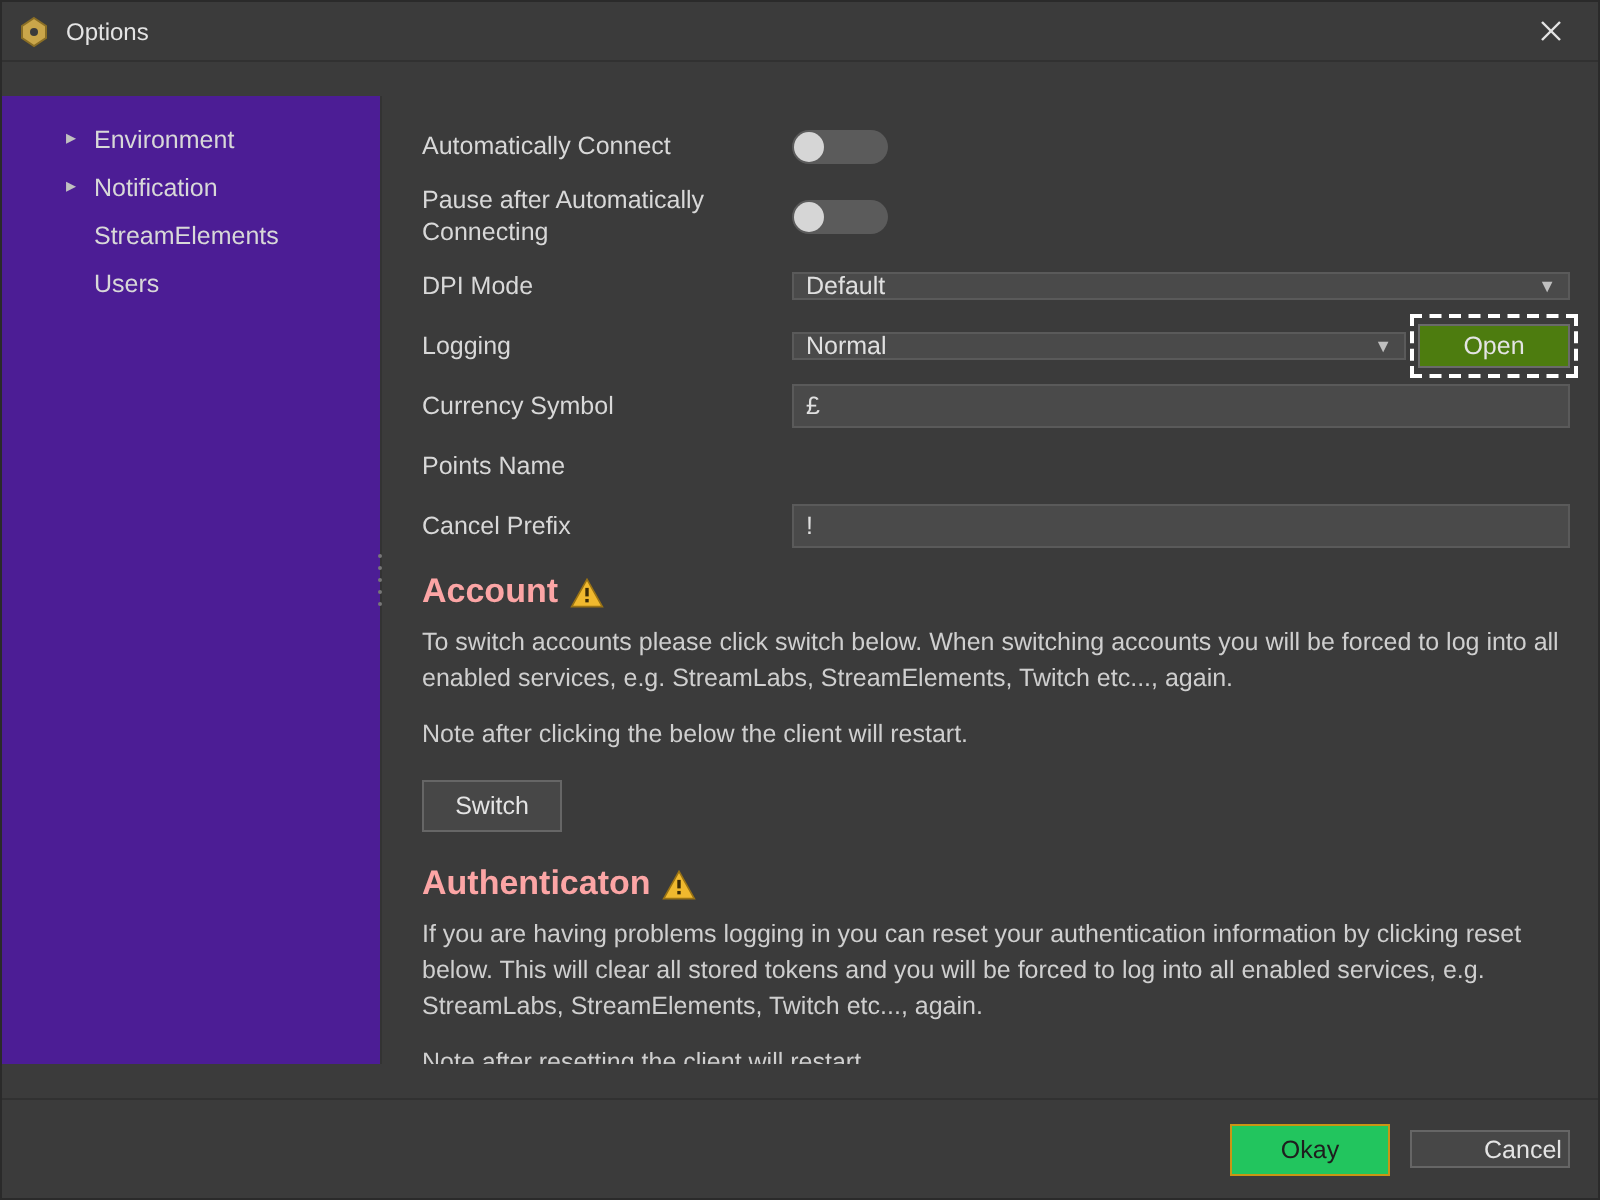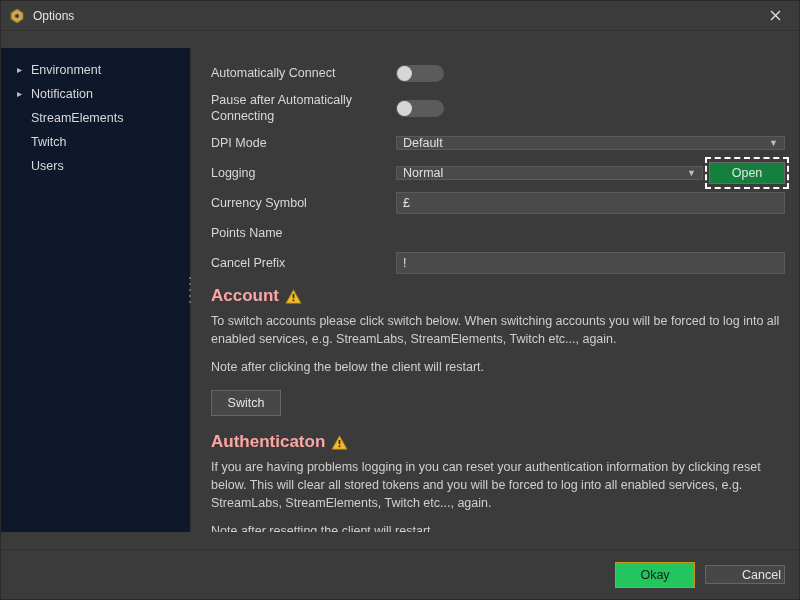--- a/index.html
+++ b/index.html
@@ -3,35 +3,35 @@
 <meta charset="utf-8">
 <style>
   * { box-sizing: border-box; margin: 0; padding: 0; font-family: "Segoe UI", Tahoma, sans-serif; }
   body { background: #3b3b3b; color: #d8d8d8; font-size: 13px; width: 800px; height: 600px; overflow: hidden; }
   .window { width: 800px; height: 600px; display: flex; flex-direction: column; background: #3b3b3b; border: 1px solid #2a2a2a; gap: 17px; }
   .titlebar { height: 30px; background: #3b3b3b; display: flex; align-items: center; padding: 0 8px; border-bottom: 1px solid #313131;}
   .titlebar .app-icon { width: 16px; height: 16px; margin-right: 8px; display:inline-flex; align-items:center; justify-content:center;}
   .titlebar .title { flex: 1; font-size: 12px; color: #e4e4e4; }
   .titlebar .close { width: 32px; height: 30px; display:flex; align-items:center; justify-content:center; color:#e4e4e4; cursor:pointer;}
   .body { flex:1; display:flex; overflow:hidden; }
-  .sidebar { width: 190px; background: #0f172a; padding: 10px 0 0 0; border-right: 1px solid #333; position:relative; }
+  .sidebar { width: 190px; background: #4c1d95; padding: 10px 0 0 16px; border-right: 1px solid #333; position:relative; }
   .sidebar ul { list-style:none; }
   .sidebar li { padding: 3px 10px 3px 30px; font-size:12.5px; color:#d8d8d8; cursor:pointer; position:relative; line-height:18px;}
   .sidebar li.has-chevron::before { content:"▸"; position:absolute; left:16px; top:3px; font-size:10px; color:#c0c0c0;}
   .grip { position:absolute; right:-3px; top:50%; transform:translateY(-50%); width:6px; height:26px; display:flex; flex-direction:column; justify-content:space-between; align-items:center;}
   .grip span{ width:2px; height:2px; background:#777; border-radius:50%;}
   .content { flex:1; padding: 14px 14px 0 20px; overflow:auto; }
   .row { display:flex; align-items:center; margin-bottom:8px; min-height:22px;}
   .row .label { width: 185px; font-size:12.5px; color:#d8d8d8; padding-right:8px; line-height:16px;}
   .toggle { width:48px; height:17px; background:#5b5b5b; border-radius:10px; position:relative; cursor:pointer; }
   .toggle .knob { width:15px; height:15px; background:#d6d6d6; border-radius:50%; position:absolute; top:1px; left:1px; }
   .select { flex:1; height:14px; background:#4a4a4a; border:1px solid #5a5a5a; color:#e0e0e0; padding:0 6px; font-size:12.5px; display:flex; align-items:center; justify-content:space-between; cursor:pointer;}
   .select .caret { font-size:9px; color:#bfbfbf; padding-left:6px;}
   .textinput { flex:1; height:22px; background:#4a4a4a; border:1px solid #5a5a5a; color:#e0e0e0; padding:0 6px; font-size:12.5px; }
-  .btn-open { width:76px; height:22px; margin-left:6px; background:#15803d; border:1px solid #6a6a6a; color:#e4e4e4; font-size:12.5px; cursor:pointer; position:relative;}
+  .btn-open { width:76px; height:22px; margin-left:6px; background:#4d7c0f; border:1px solid #6a6a6a; color:#e4e4e4; font-size:12.5px; cursor:pointer; position:relative;}
   .highlight-frame { position:absolute; border:2px dashed #fff; left:-5px; right:-5px; top:-6px; bottom:-6px; pointer-events:none; }
   h2.section { font-size:17px; font-weight:600; color:#fca5a5; margin:12px 0 6px 0; display:flex; align-items:center;}
   h2.section .warn { margin-left:6px; display:inline-flex;}
   .warn svg { width:17px; height:17px; }
   .help { font-size:12.5px; color:#cfcfcf; line-height:18px; margin-bottom:10px;}
   .btn-secondary { min-width:70px; height:26px; padding:0 14px; background:#474747; border:1px solid #666; color:#e4e4e4; font-size:12.5px; cursor:pointer; margin-top:4px; margin-bottom:4px;}
   .footer { height:50px; border-top:1px solid #313131; display:flex; align-items:center; justify-content:flex-end; padding:0 14px; gap:10px; background:#3b3b3b;}
   .btn-primary { width:80px; height:26px; background:#22c55e; border:1px solid #c99515; color:#1e1e1e; font-size:12.5px; cursor:pointer; font-weight:500;}
   .btn-cancel { width:80px; height:19px; background:#474747; border:1px solid #666; color:#e4e4e4; font-size:12.5px; cursor:pointer;padding-left:33px;}
 </style>
@@ -54,21 +54,20 @@
         </svg>
     </div>
   </div>
 
   <div class="body">
     <div class="sidebar">
       <ul>
         <li class="has-chevron"><span>Environment</span></li>
         <li class="has-chevron"><span>Notification</span></li>
         <li><span>StreamElements</span></li>
-        <li><span>Twitch</span></li>
         <li><span>Users</span></li>
       </ul>
       <div class="grip">
           <span></span>
           <span></span>
           <span></span>
           <span></span>
           <span></span>
         </div>
     </div>

